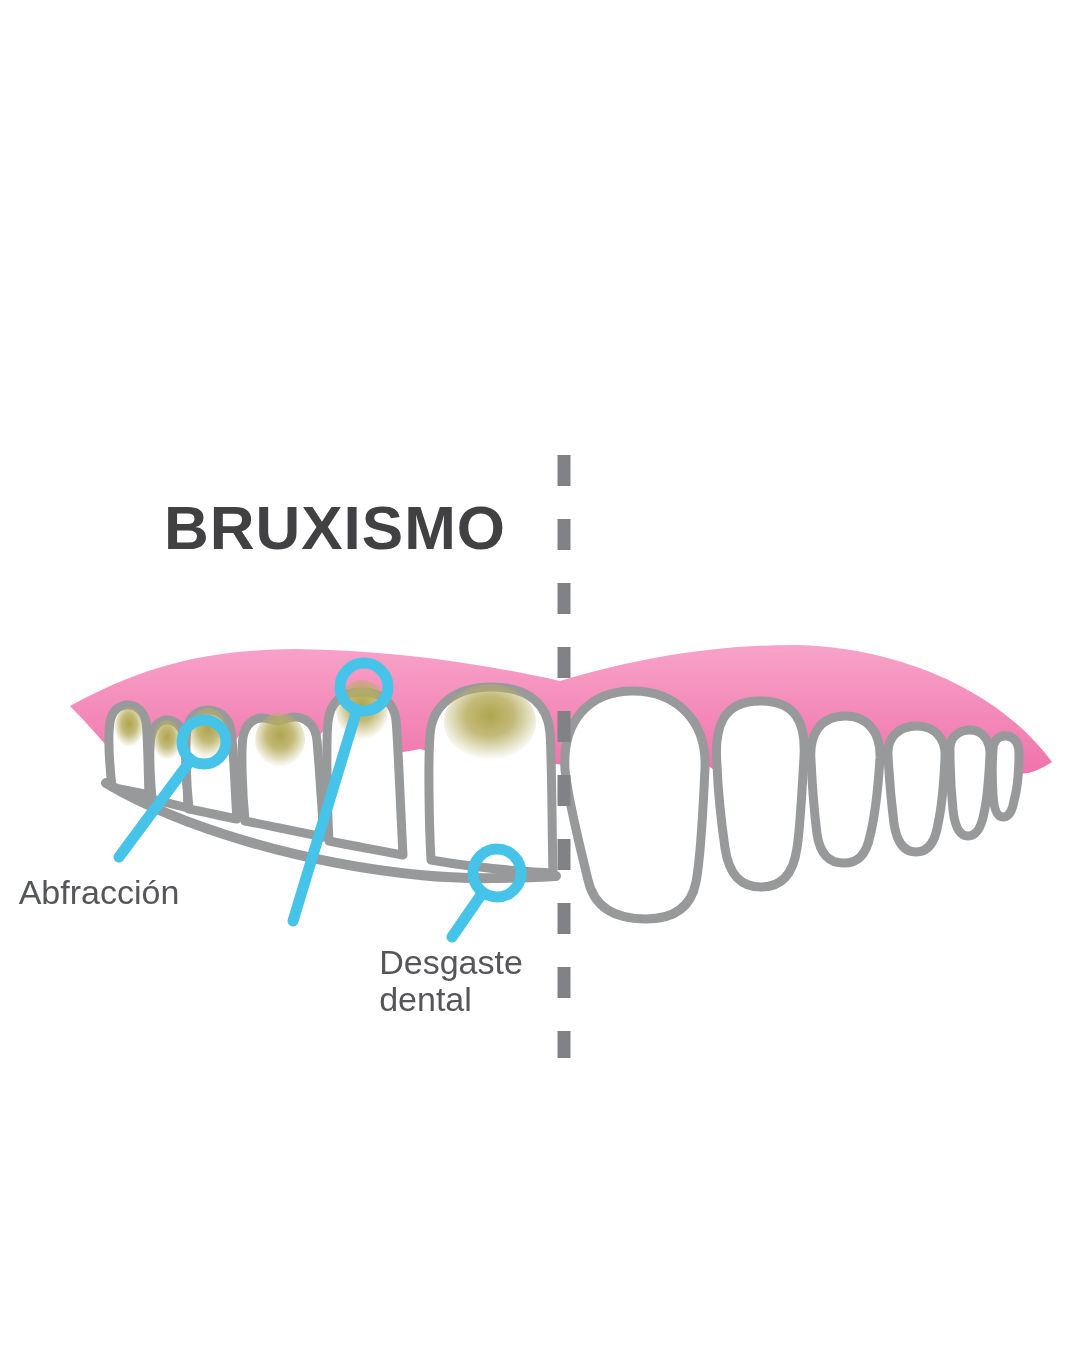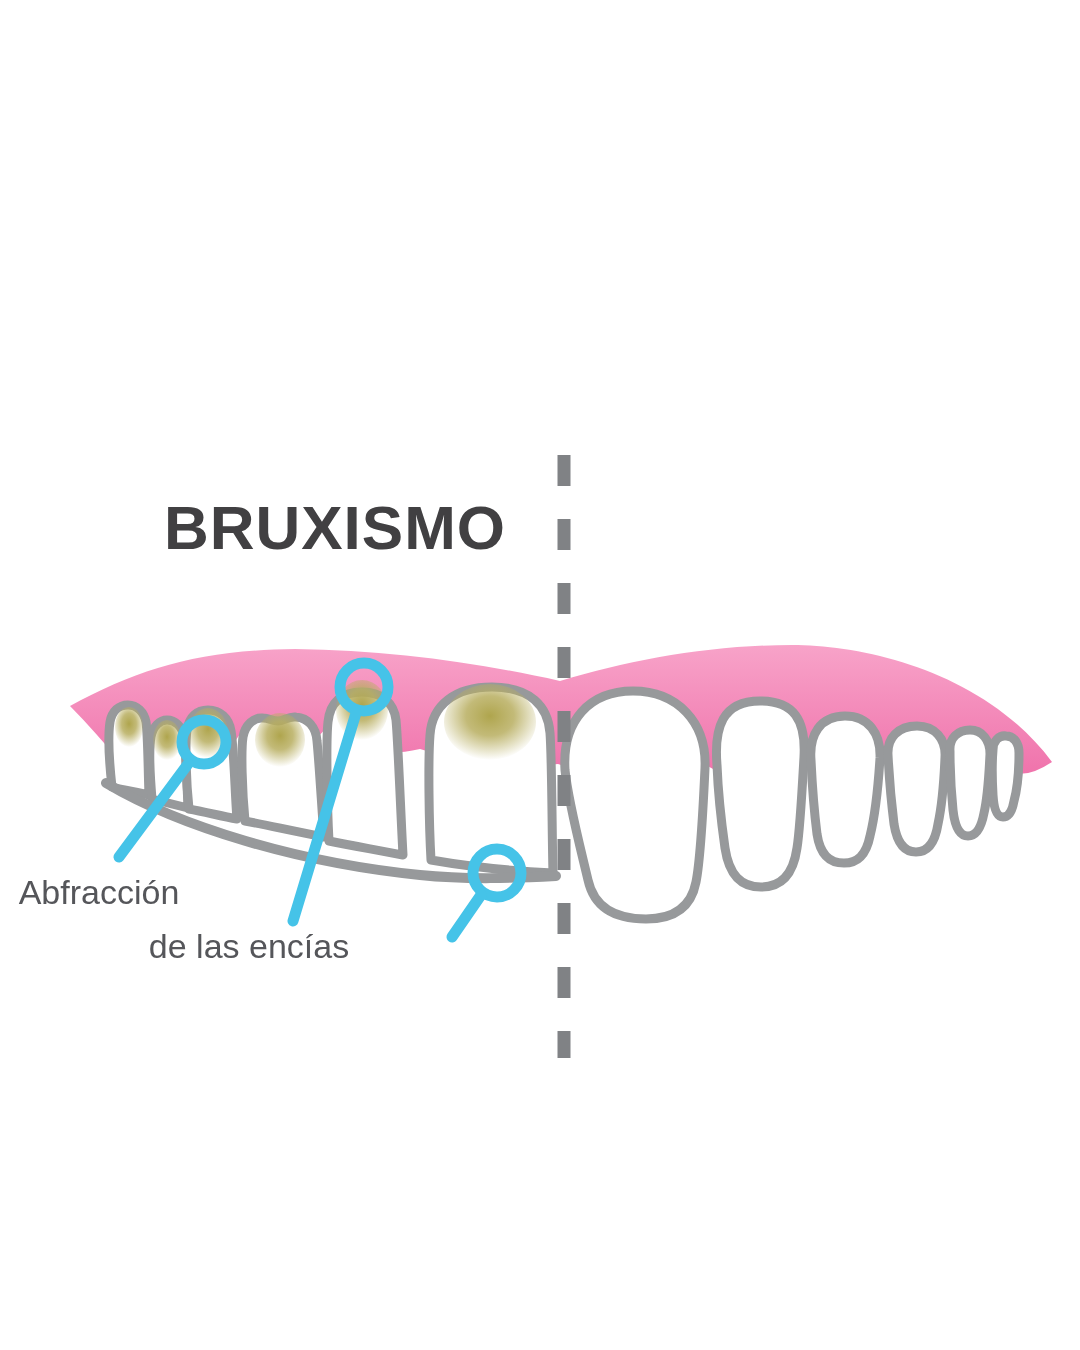--- a/index.html
+++ b/index.html
@@ -129,17 +129,20 @@
   </svg>
 
   <div class="title title-left">BRUXISMO</div>
 
 
   <div class="note note-abfraccion">
     <span>Abfracción</span>
   </div>
 
   <div class="note note-recesion">
-    <div>de las encías</div>
   </div>
 
+  <div class="note note-desgaste">
+    <div>Desgaste</div>
+    <div>dental</div>
+  </div>
 
 </div>
 
 </body></html>

